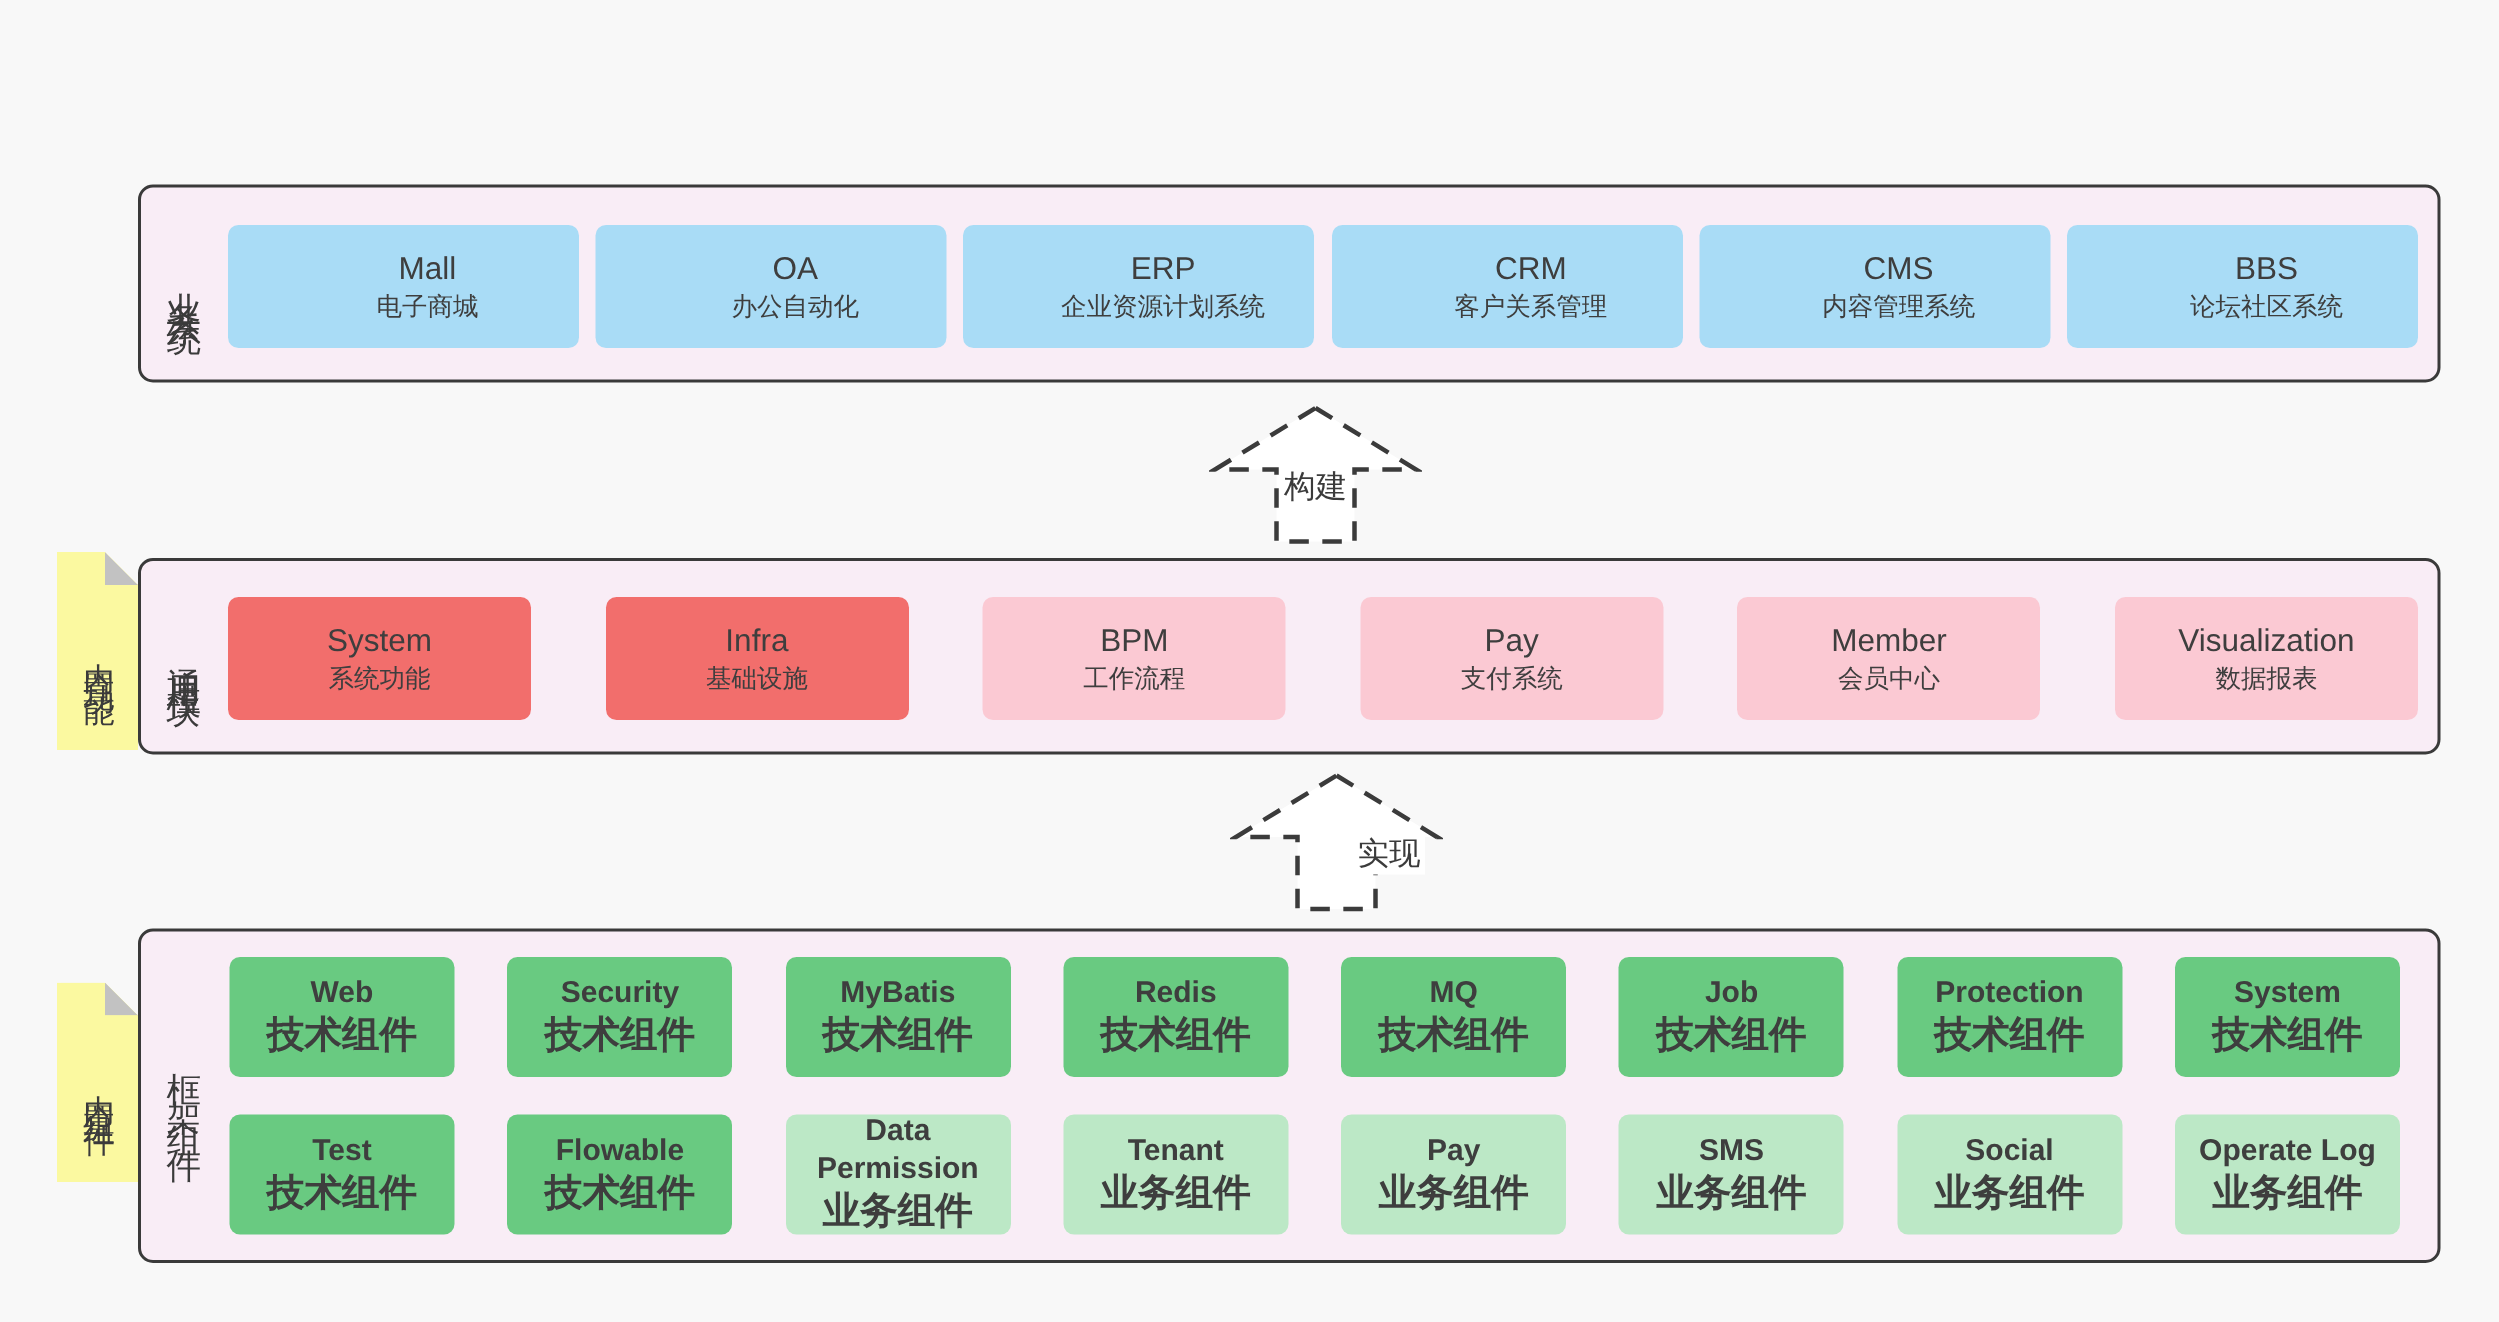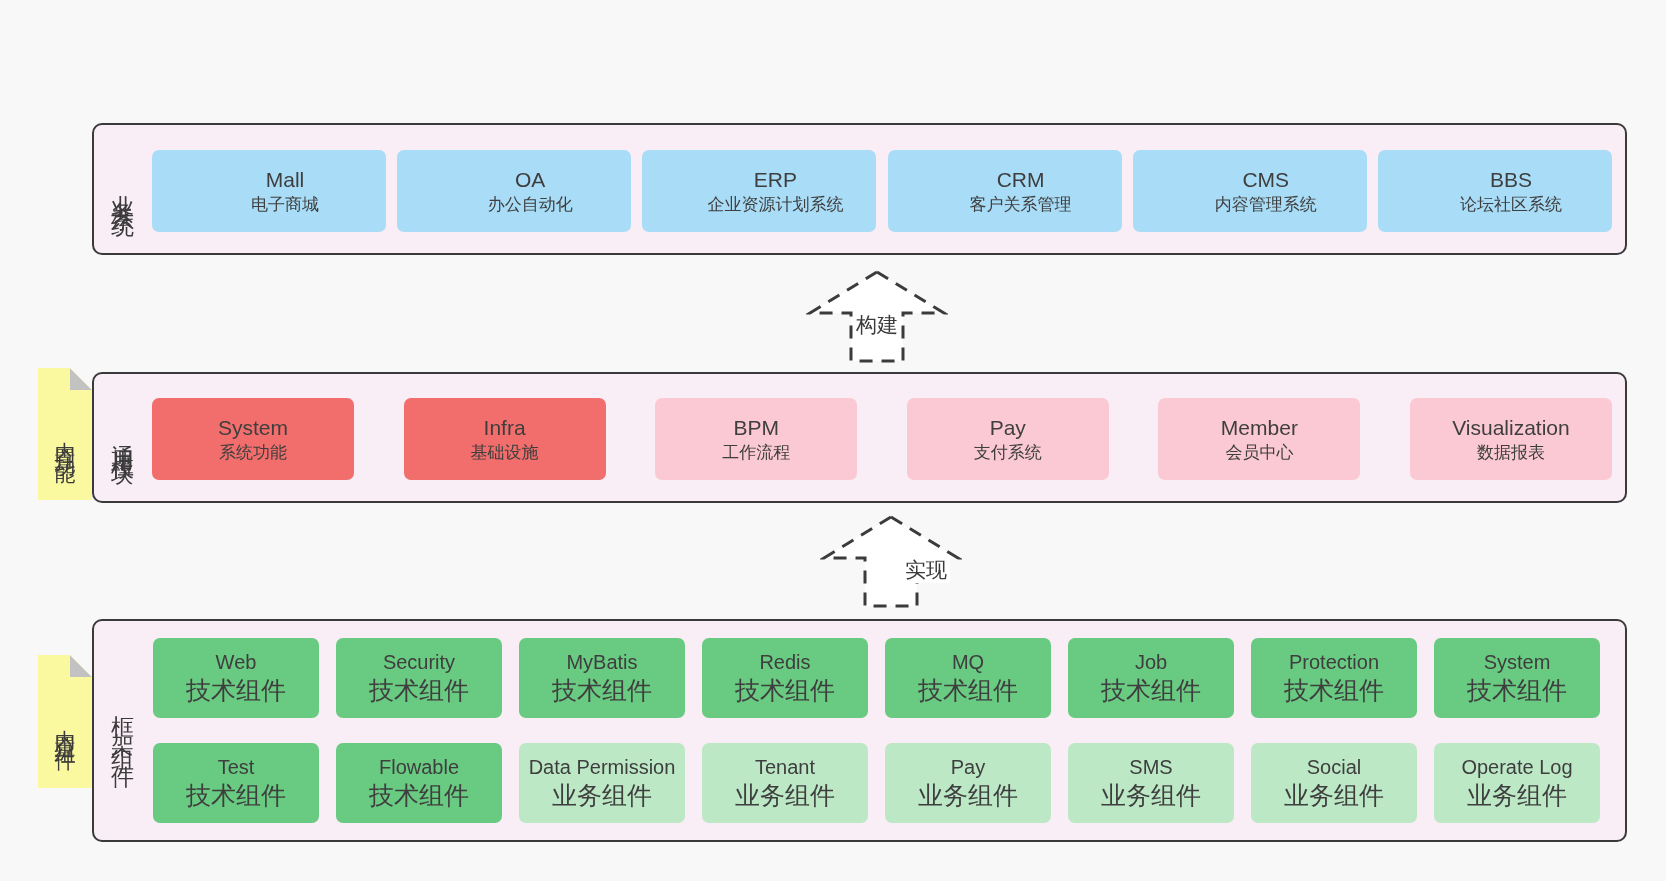--- a/index.html
+++ b/index.html
@@ -33,21 +33,21 @@
   #layer-modules   .box-row { top:24px; }
   #layer-components .box-row.r1 { top:17px;  left:59px; right:25px; }
   #layer-components .box-row.r2 { top:122px; left:59px; right:25px; }
 
   .box {
     border-radius:7px; display:flex; flex-direction:column;
     align-items:center; justify-content:center; text-align:center;
     color:#3e3e3e;
   }
   .row6 .box { width:202px; height:82px; }
-  .row8 .box { width:166px; height:80px; }
+  .row8 .box { width:150px; height:80px;font-weight:bold; }
   .box .t { font-size:21px; line-height:1.35; }
   .box .s { font-size:17px; line-height:1.3; }
   .row8 .box .t { font-size:20px; line-height:1.25; }
   .row8 .box .s { font-size:25px; line-height:1.25; }
 
   .blue   { background:#a9dcf6;padding-left:32px; }
   .red    { background:#f26e6c; }
   .pink   { background:#fbc9d3; }
   .gdark  { background:#69ca81; }
   .glight { background:#bce8c6; }

